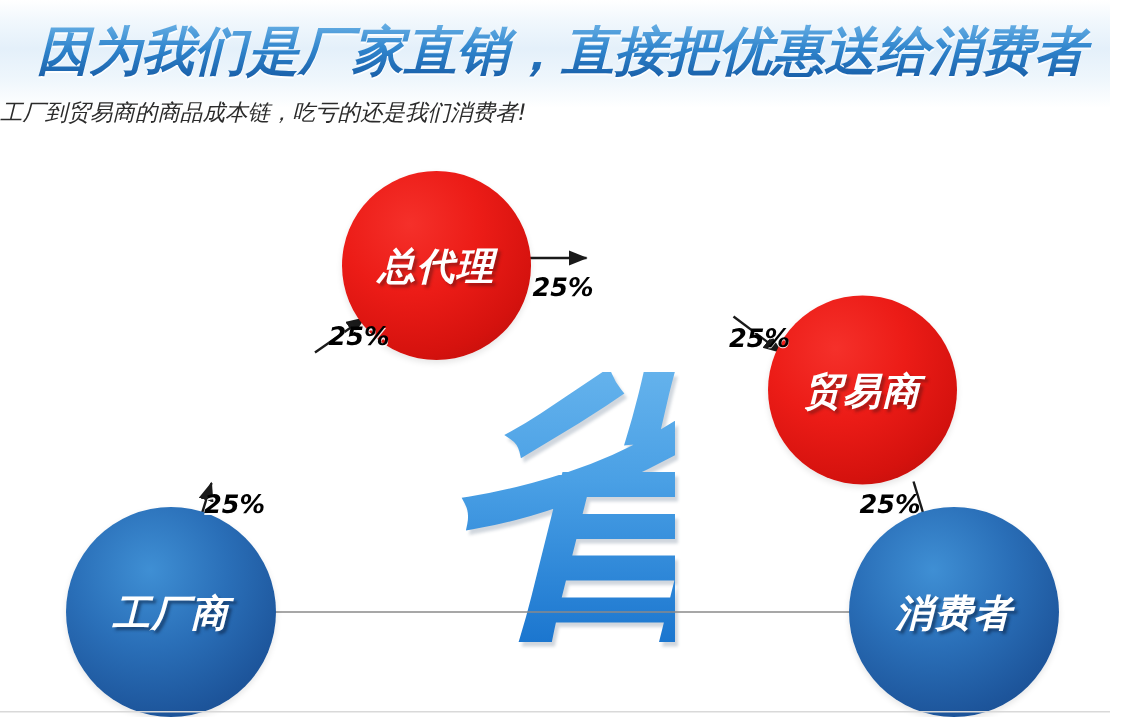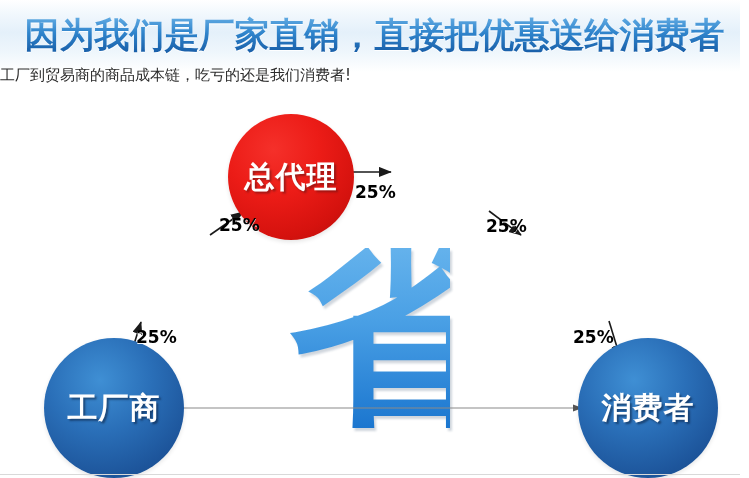--- a/index.html
+++ b/index.html
@@ -9,20 +9,21 @@
   }
   body {
     font-family: "DejaVu Sans", "Liberation Sans", sans-serif;
   }
   #stage {
     position: relative;
     width: 740px;
     height: 478px;
     overflow: hidden;
     background: #ffffff;
+    font-style: italic;
   }
 
   
   .header-band {
     position: absolute;
     left: 0; top: 0;
     width: 749px;
     height: 72px;
     background: linear-gradient(180deg,
         #ffffff 0%,
@@ -100,21 +101,21 @@
   .node {
     position: absolute;
     border-radius: 50%;
     display: flex;
     align-items: center;
     justify-content: center;
     z-index: 3;
     box-shadow: 0 2px 4px rgba(0,0,0,0.10);
   }
   .node .node-label {
-    font-size: 30px;
+    font-size: 25px;
     font-weight: bold;
     color: #ffffff;
     letter-spacing: 1px;
     text-shadow: 2px 2px 2px rgba(70,20,20,0.45);
     white-space: nowrap;
     pointer-events: none;
   }
   .node.red {
     background: radial-gradient(circle at 36% 28%, #f5302a 0%, #ec1c17 38%, #d5120e 72%, #b30d0a 100%);
   }
@@ -124,21 +125,21 @@
   .node.blue .node-label {
     text-shadow: 2px 2px 2px rgba(10,30,60,0.55);
   }
 
   
   #node-factory     { left: 44px;  top: 338px; width: 140px; height: 140px; }
   #node-distributor { left: 98px;  top: 197px; width: 126px; height: 126px; }
   #node-agent       { left: 228px; top: 114px; width: 126px; height: 126px; }
   #node-wholesaler  { left: 382px; top: 114px; width: 126px; height: 126px; }
   #node-trader      { left: 512px; top: 197px; width: 126px; height: 126px; }
-  #node-consumer    { left: 578px; top: 338px; width: 140px; height: 140px; text-align: right; }
+  #node-consumer    { left: 566px; top: 338px; width: 140px; height: 140px; text-align: right; }
 
   
   .arrows {
     position: absolute;
     left: 0; top: 0;
     width: 749px; height: 478px;
     z-index: 2;
     pointer-events: none;
   }
   .pct {
@@ -221,19 +222,22 @@
   <div class="pct" id="pct-3">25%</div>
   <div class="pct" id="pct-4">25%</div>
   <div class="pct" id="pct-5">25%</div>
 
   <div class="node blue" id="node-factory">
     <span class="node-label">工厂商</span>
   </div>
   <div class="node red" id="node-agent">
     <span class="node-label">总代理</span>
   </div>
+  <div class="node red" id="node-trader">
+    <span class="node-label">贸易商</span>
+  </div>
   <div class="node blue" id="node-consumer">
     <span class="node-label">消费者</span>
   </div>
 
   <div class="bottom-rule"></div>
 
 </div>
 
 </body></html>

